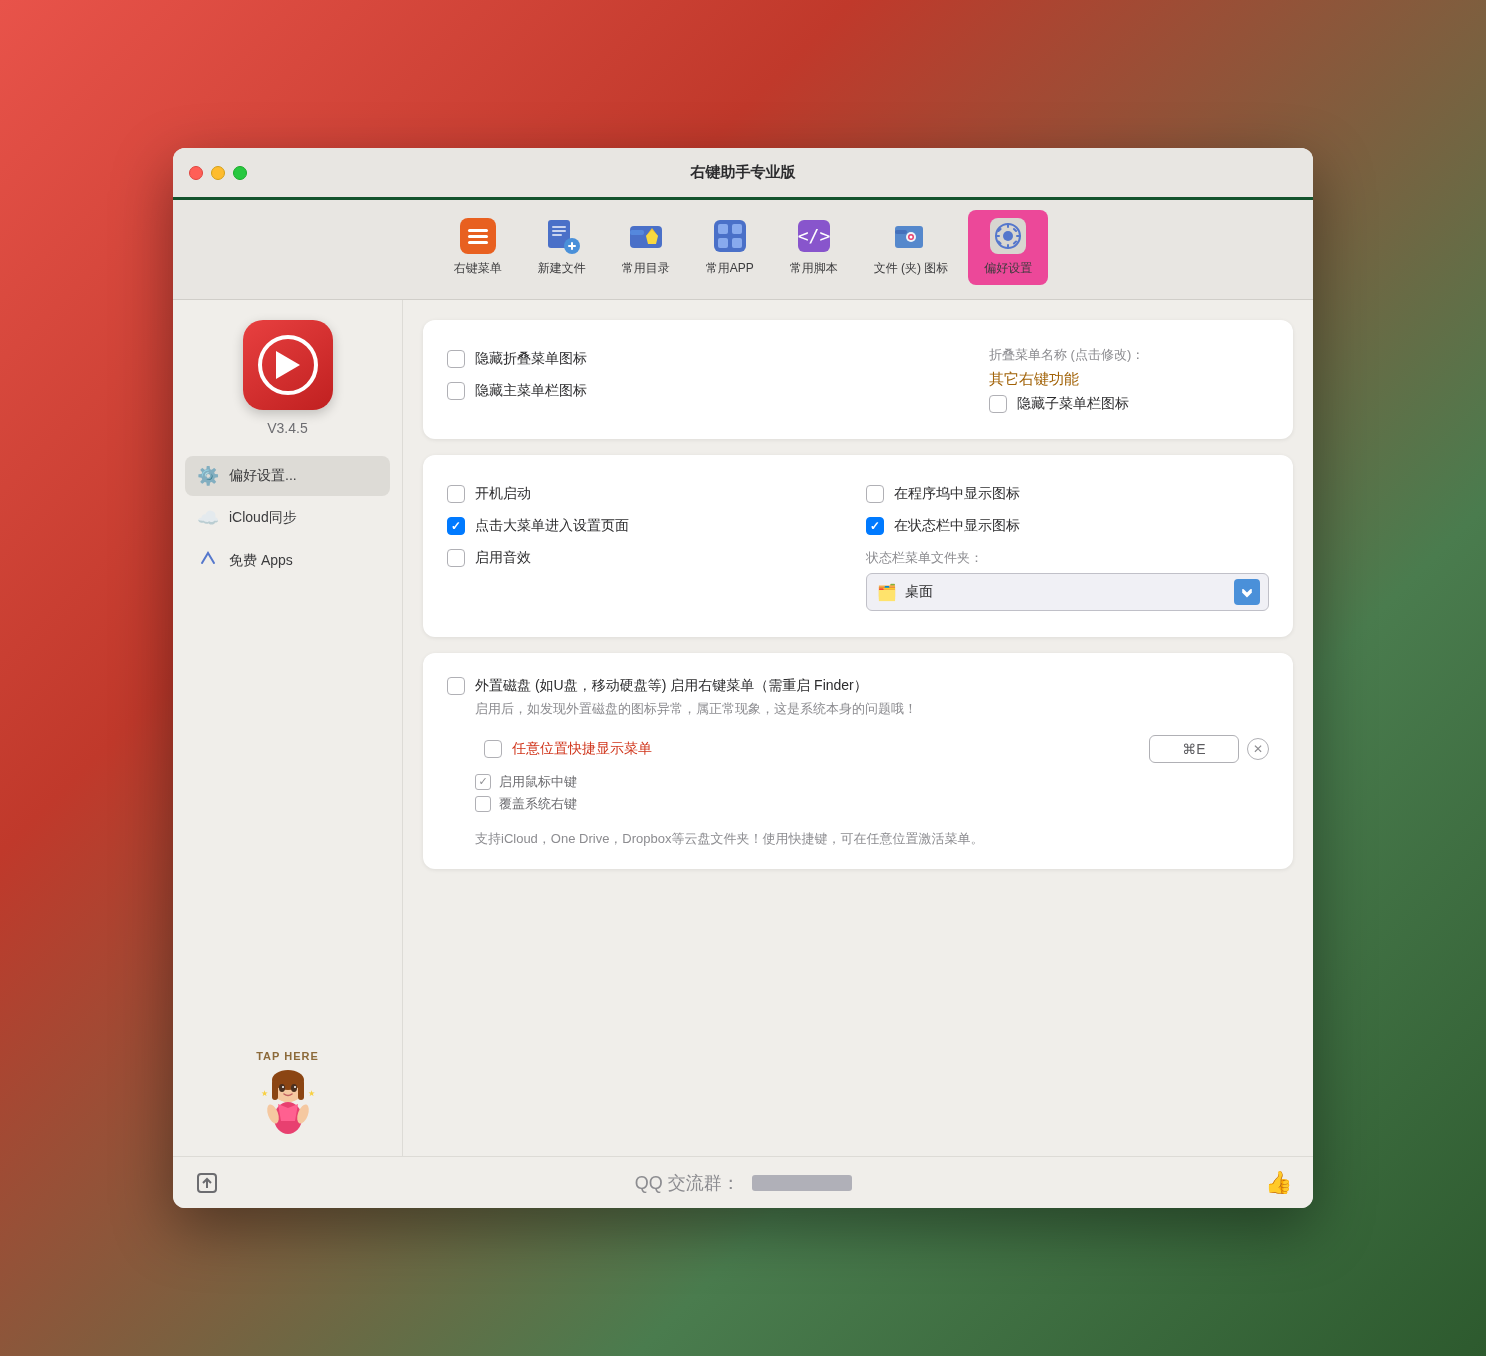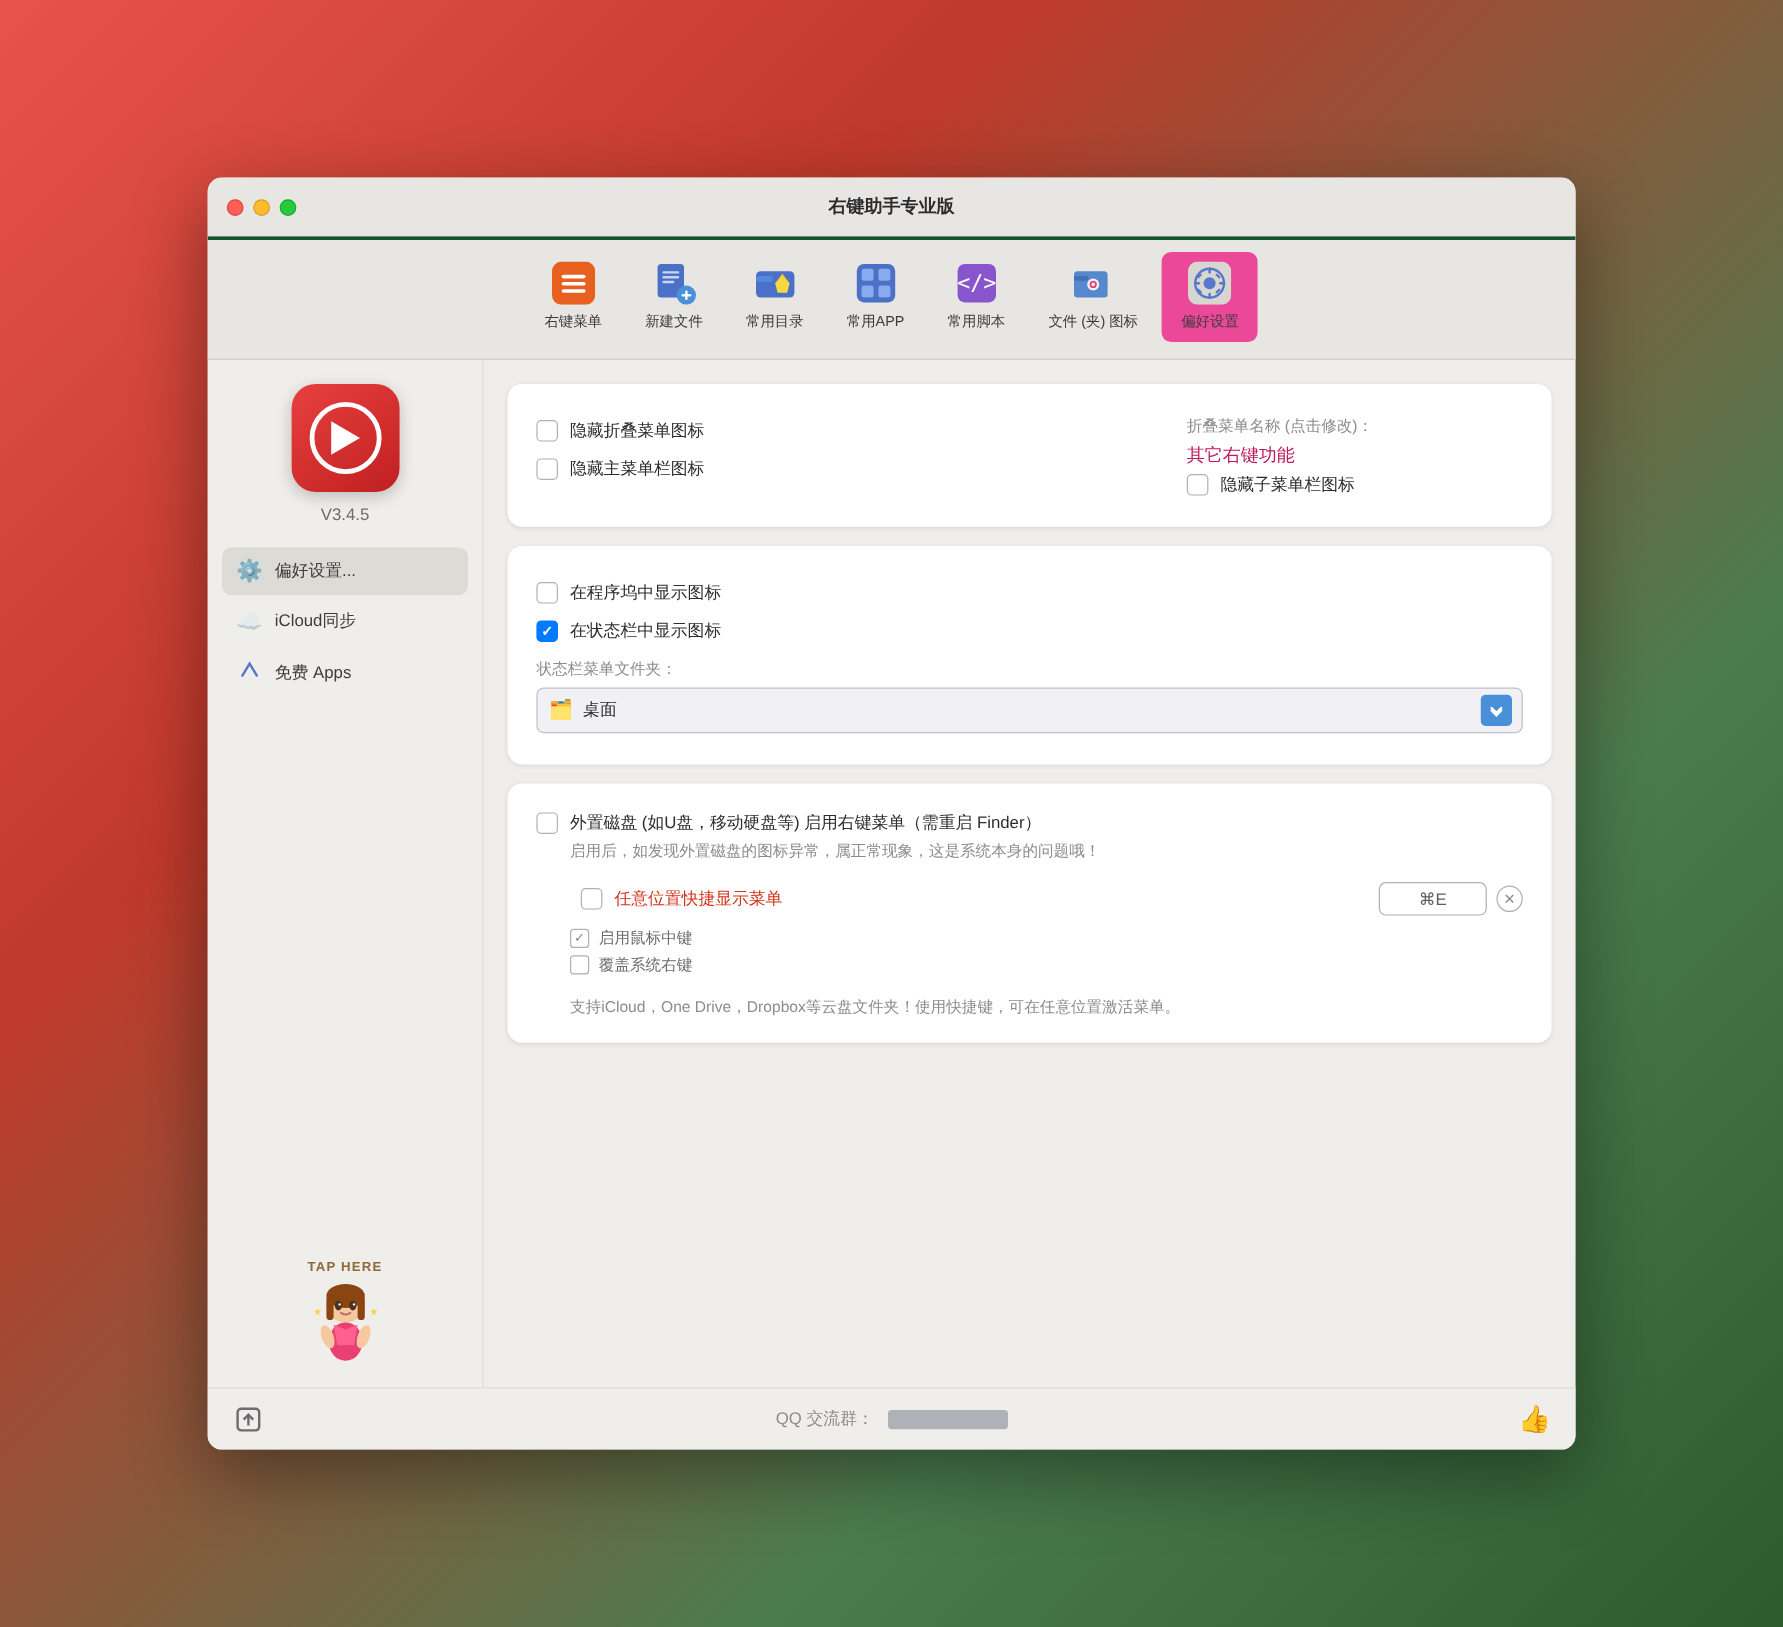--- a/index.html
+++ b/index.html
@@ -240,21 +240,21 @@
       flex-direction: column;
       gap: 6px;
       min-width: 280px;
     }
     .right-label-hint {
       font-size: 13px;
       color: #8c8c90;
     }
     .right-label-link {
       font-size: 15px;
-      color: #be185d;
+      color: #a16207;
       cursor: pointer;
     }
     .right-checkbox-item {
       display: flex;
       align-items: center;
       gap: 10px;
     }
     .select-row {
       display: flex;
       align-items: center;
@@ -380,21 +380,21 @@
       font-size: 20px;
       color: #6c6c70;
       cursor: pointer;
     }
     .footer-center {
       flex: 1;
       display: flex;
       align-items: center;
       justify-content: center;
       gap: 12px;
-      font-size: 14px;
+      font-size: 18px;
       color: #8c8c90;
     }
     .footer-qq-blur {
       background: #b0b0b8;
       height: 16px;
       width: 100px;
       border-radius: 3px;
     }
     .footer-like {
       color: #e84090;
@@ -603,20 +603,34 @@
             </div>
           </div>
         </div>
       </div>
 
       <div class="settings-card">
         <div class="settings-row">
           <div class="settings-col">
             <div class="checkbox-item">
               <div class="checkbox"></div>
+              <span class="checkbox-label">开机启动</span>
+            </div>
+            <div class="checkbox-item">
+              <div class="checkbox checked"></div>
+              <span class="checkbox-label">点击大菜单进入设置页面</span>
+            </div>
+            <div class="checkbox-item">
+              <div class="checkbox"></div>
+              <span class="checkbox-label">启用音效</span>
+            </div>
+          </div>
+          <div class="settings-col">
+            <div class="checkbox-item">
+              <div class="checkbox"></div>
               <span class="checkbox-label">在程序坞中显示图标</span>
             </div>
             <div class="checkbox-item">
               <div class="checkbox checked"></div>
               <span class="checkbox-label">在状态栏中显示图标</span>
             </div>
             <div class="select-row">
               <span class="select-hint">状态栏菜单文件夹：</span>
             </div>
             <div class="folder-select">

